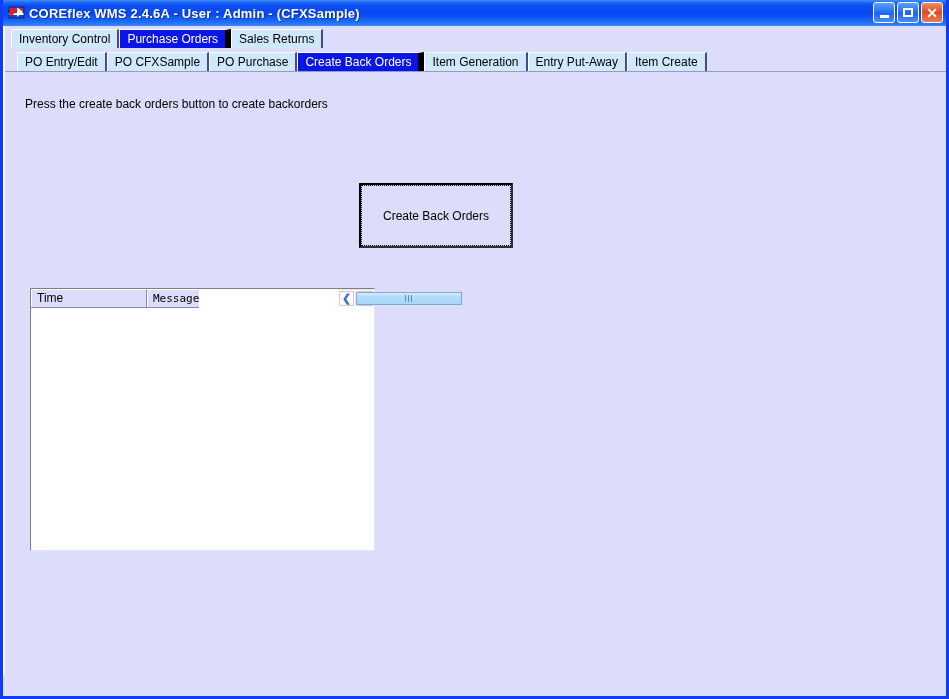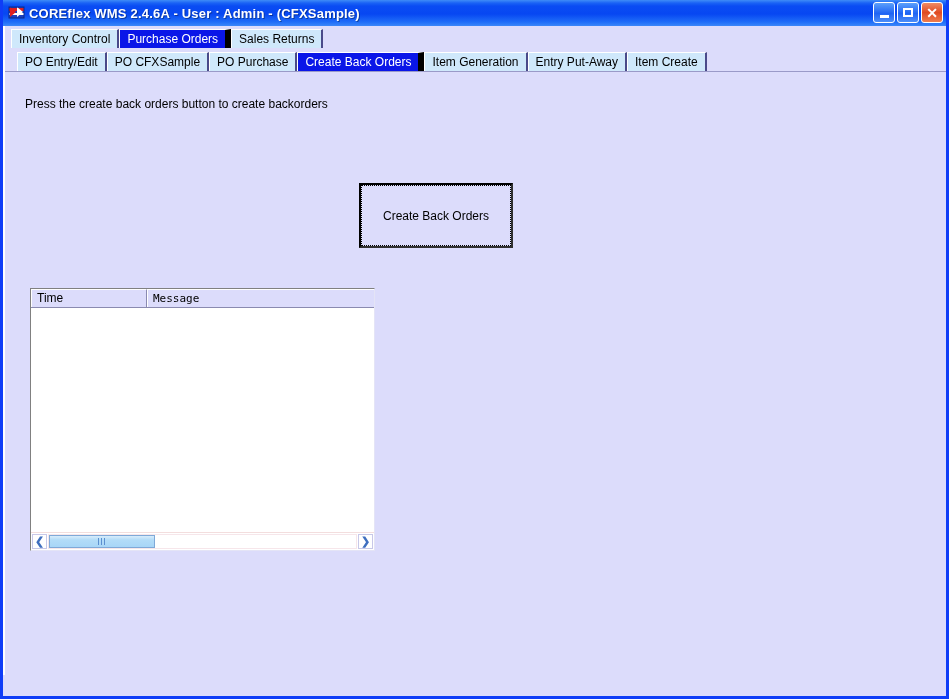--- a/index.html
+++ b/index.html
@@ -210,21 +210,21 @@
     top: 216px;
     width: 345px;
     height: 263px;
     box-sizing: border-box;
     background: #ffffff;
     border-top: 1px solid #808080;
     border-left: 1px solid #808080;
     border-right: 1px solid #e4e4f6;
     border-bottom: 1px solid #e4e4f6;
     display: flex;
-    flex-direction: column;
+    flex-direction: row;
   }
   #grid-header {
     display: flex;
     height: 18px;
     flex: none;
     background: #dcdcfb;
     border-bottom: 1px solid #8a8ab0;
   }
   .grid-col {
     background: #dcdcfb;

